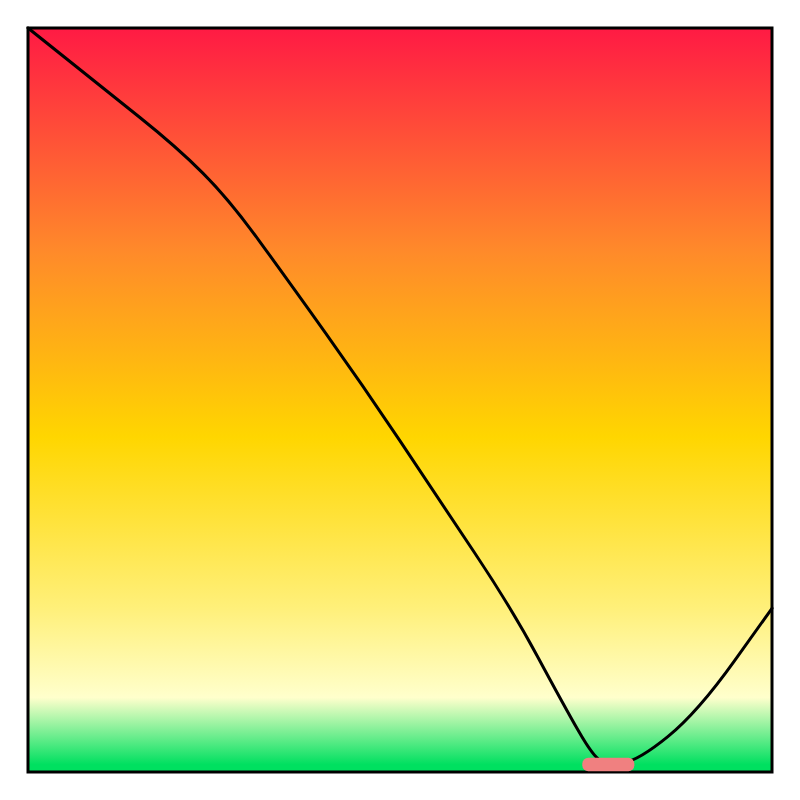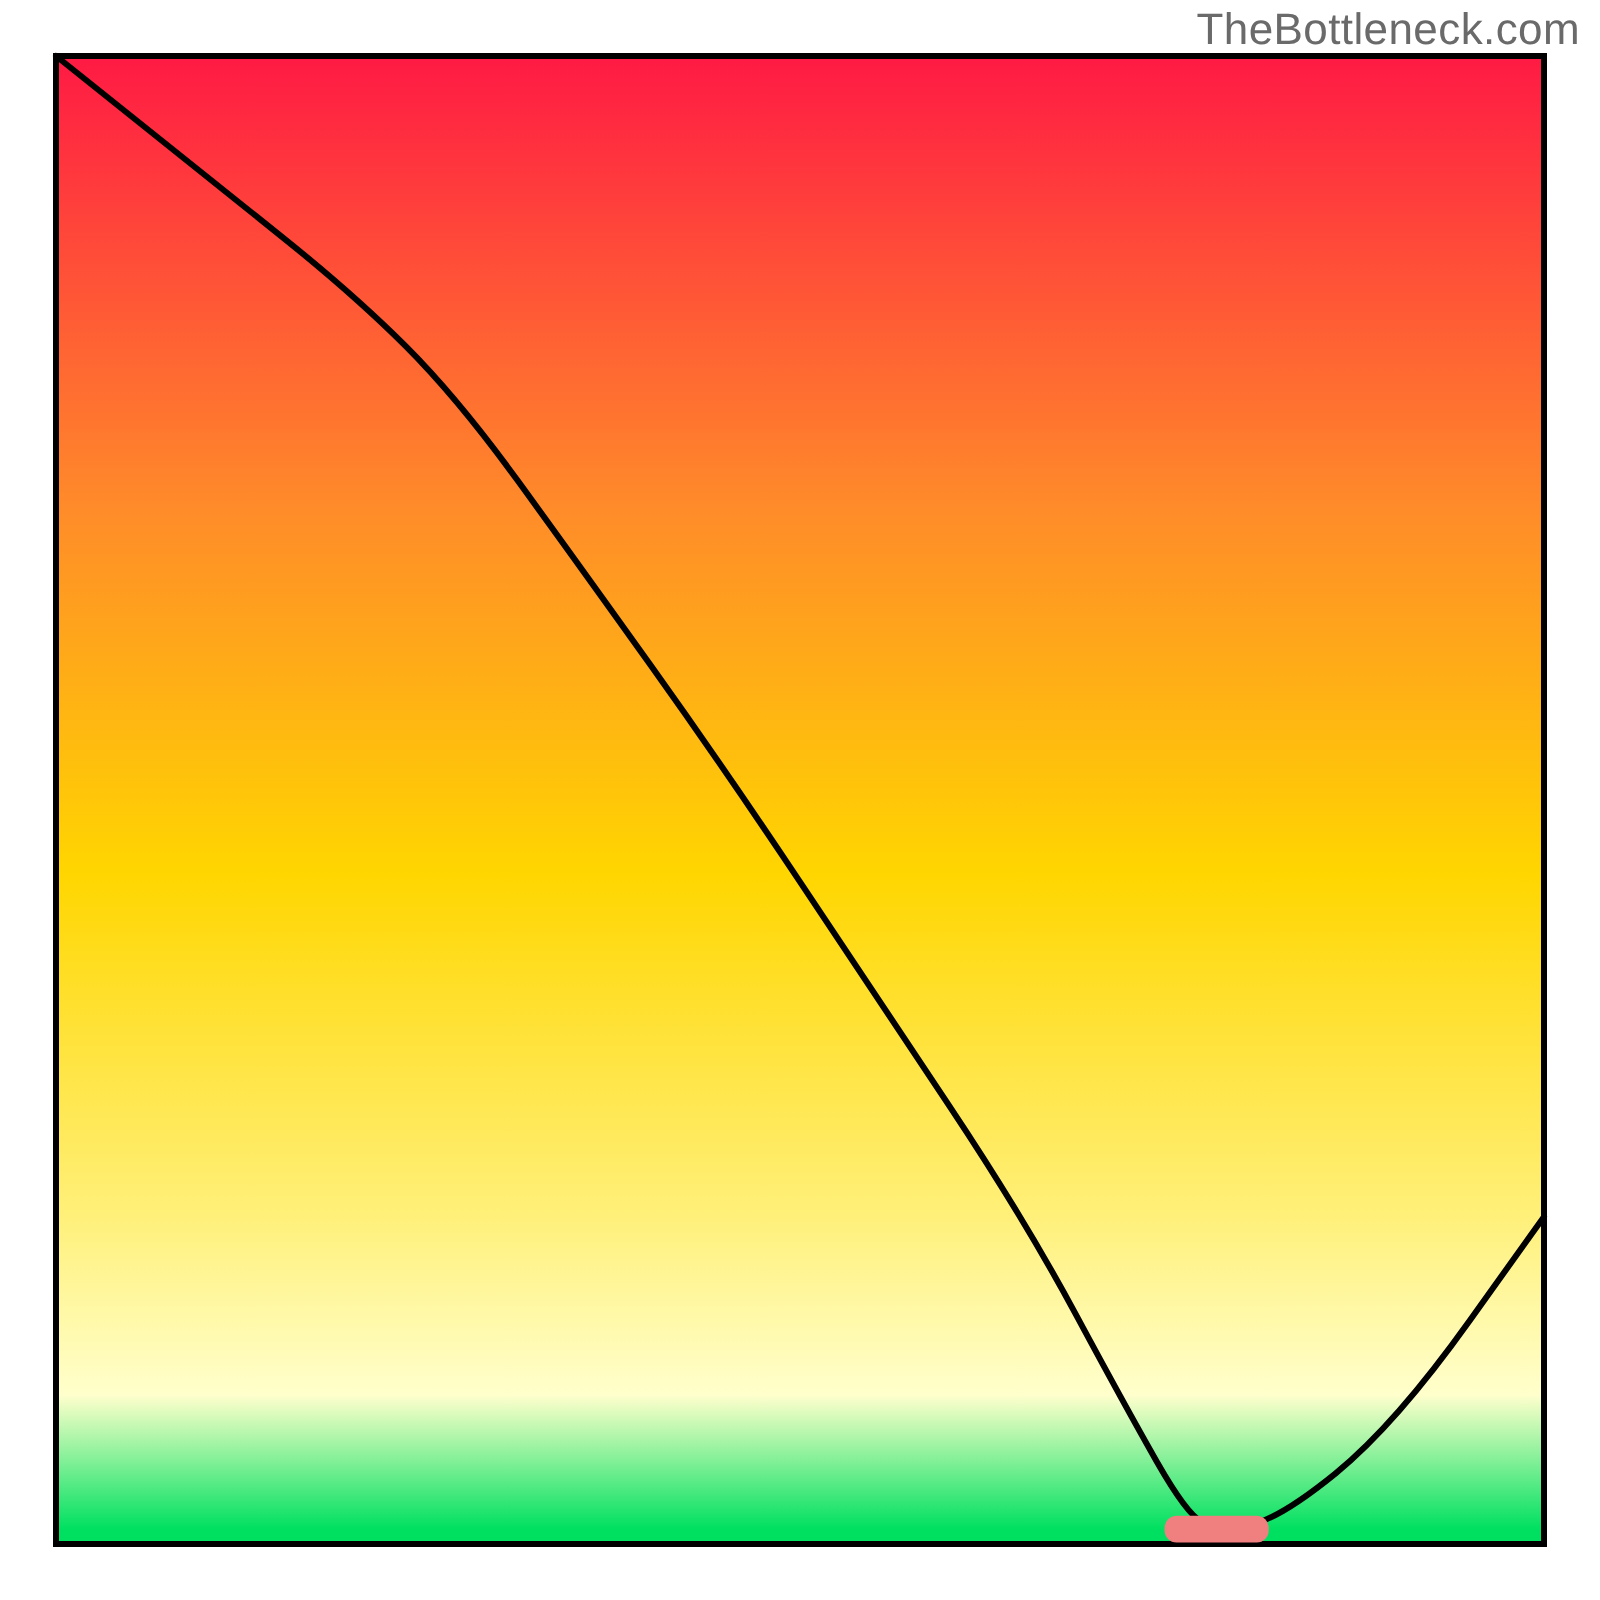--- a/index.html
+++ b/index.html
@@ -48,14 +48,13 @@
 
   <rect id="plot-bg" x="28" y="28" width="744" height="744" fill="url(#bg-grad)"></rect>
 
   <rect id="plot-frame" x="28" y="28" width="744" height="744" fill="none" stroke="#000000" stroke-width="3"></rect>
 
   <path id="curve" fill="none" stroke="#000000" stroke-width="3" stroke-linejoin="round" stroke-linecap="round" d="M 28 28 Q 28 28 65.2 57.759999999999984 Q 102.4 87.51999999999997 139.60000000000002 117.28 Q 176.8 147.04000000000002 202.84000000000003 173.07999999999998 Q 228.88000000000002 199.11999999999998 258.64 240.03999999999996 Q 288.4 280.96 325.6 333.03999999999996 Q 362.8 385.12 400 440.92 Q 437.20000000000005 496.72 474.40000000000003 552.52 Q 511.6 608.32 537.64 656.6800000000001 Q 563.68 705.0400000000001 578.56 731.08 Q 593.44 757.12 600.8800000000001 760.8399999999999 Q 608.32 764.56 623.2 762.7 Q 638.0799999999999 760.84 667.8399999999999 736.6600000000001 Q 697.6 712.48 734.8 660.4000000000001 T 772 608.32"></path>
 
   <rect id="marker" rx="6" ry="6" x="582.2800000000001" y="757.8639999999999" width="52.080000000000005" height="13.392000000000001" fill="#f08080" stroke="rgba(0,0,0,0)"></rect>
 </svg>
 
-<div class="watermark">TheBottleneck.com</div>
 </div>
 
 </body></html>

